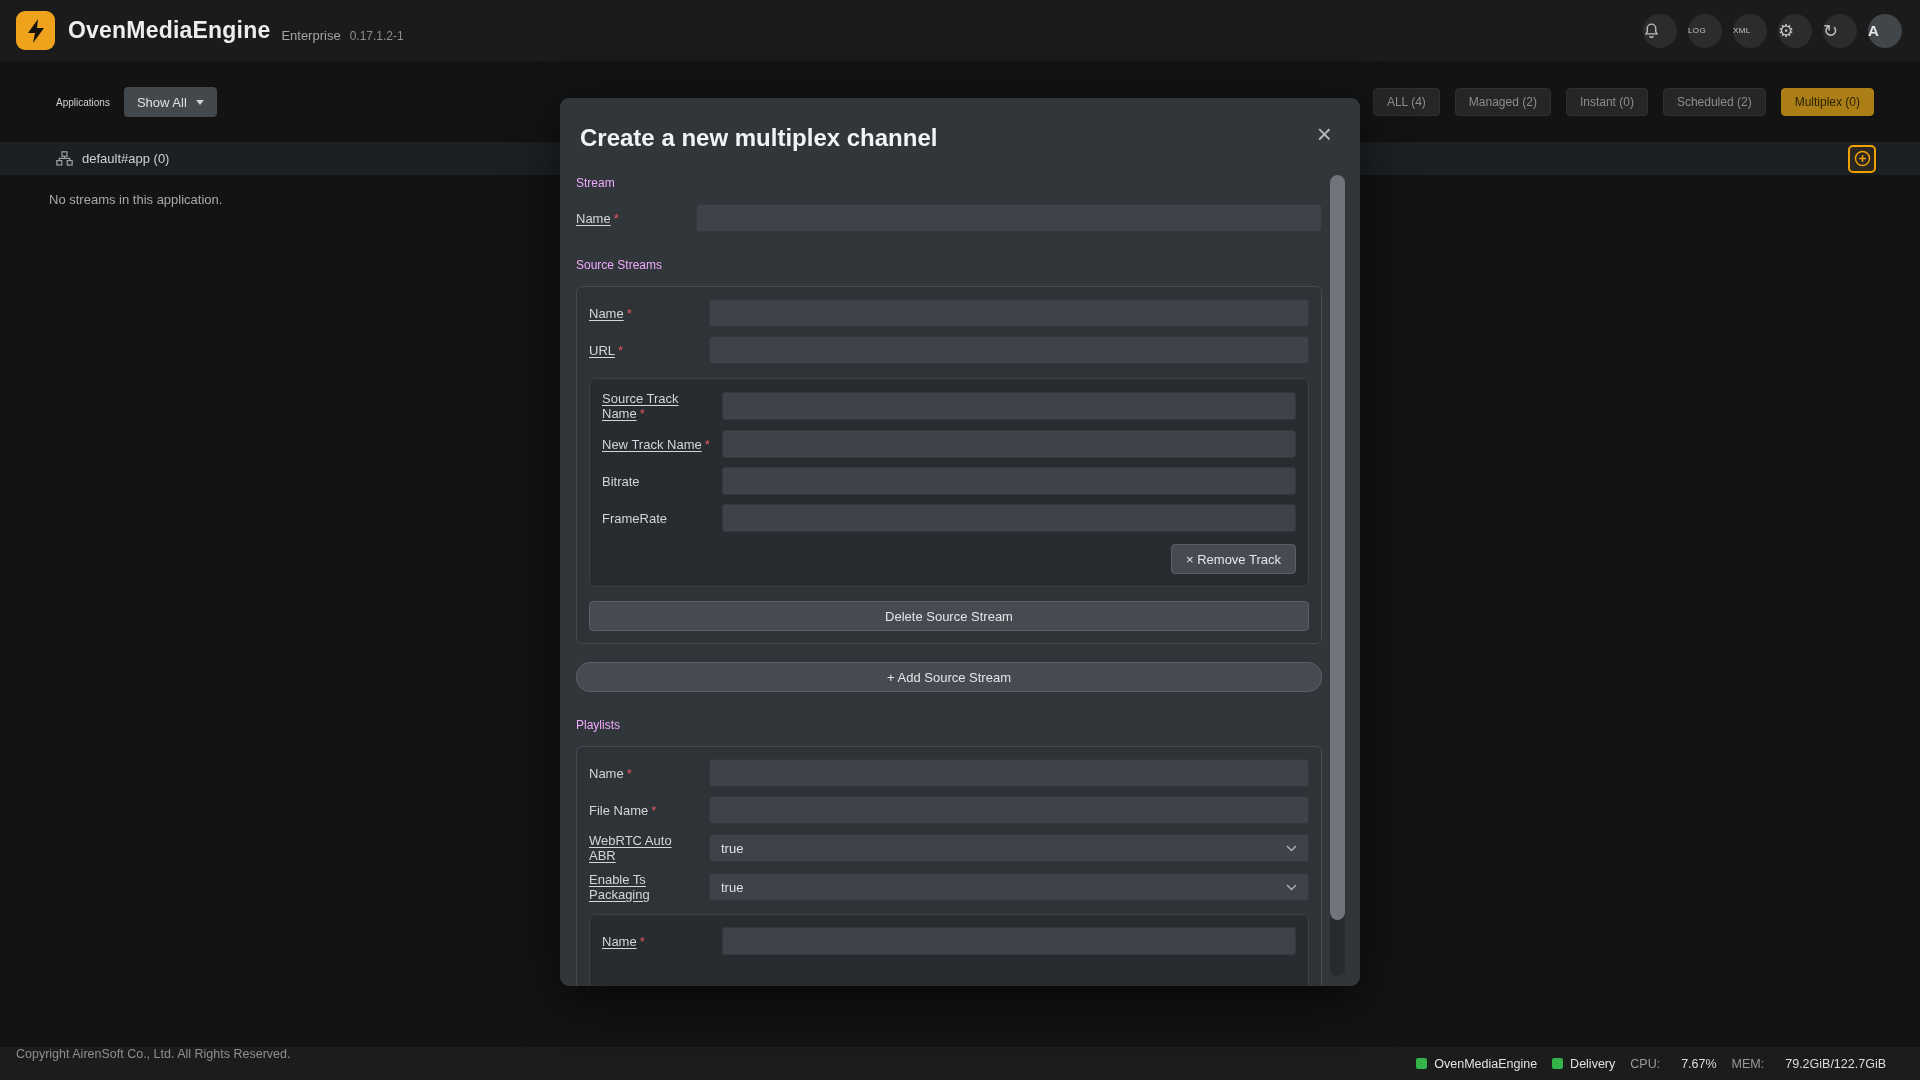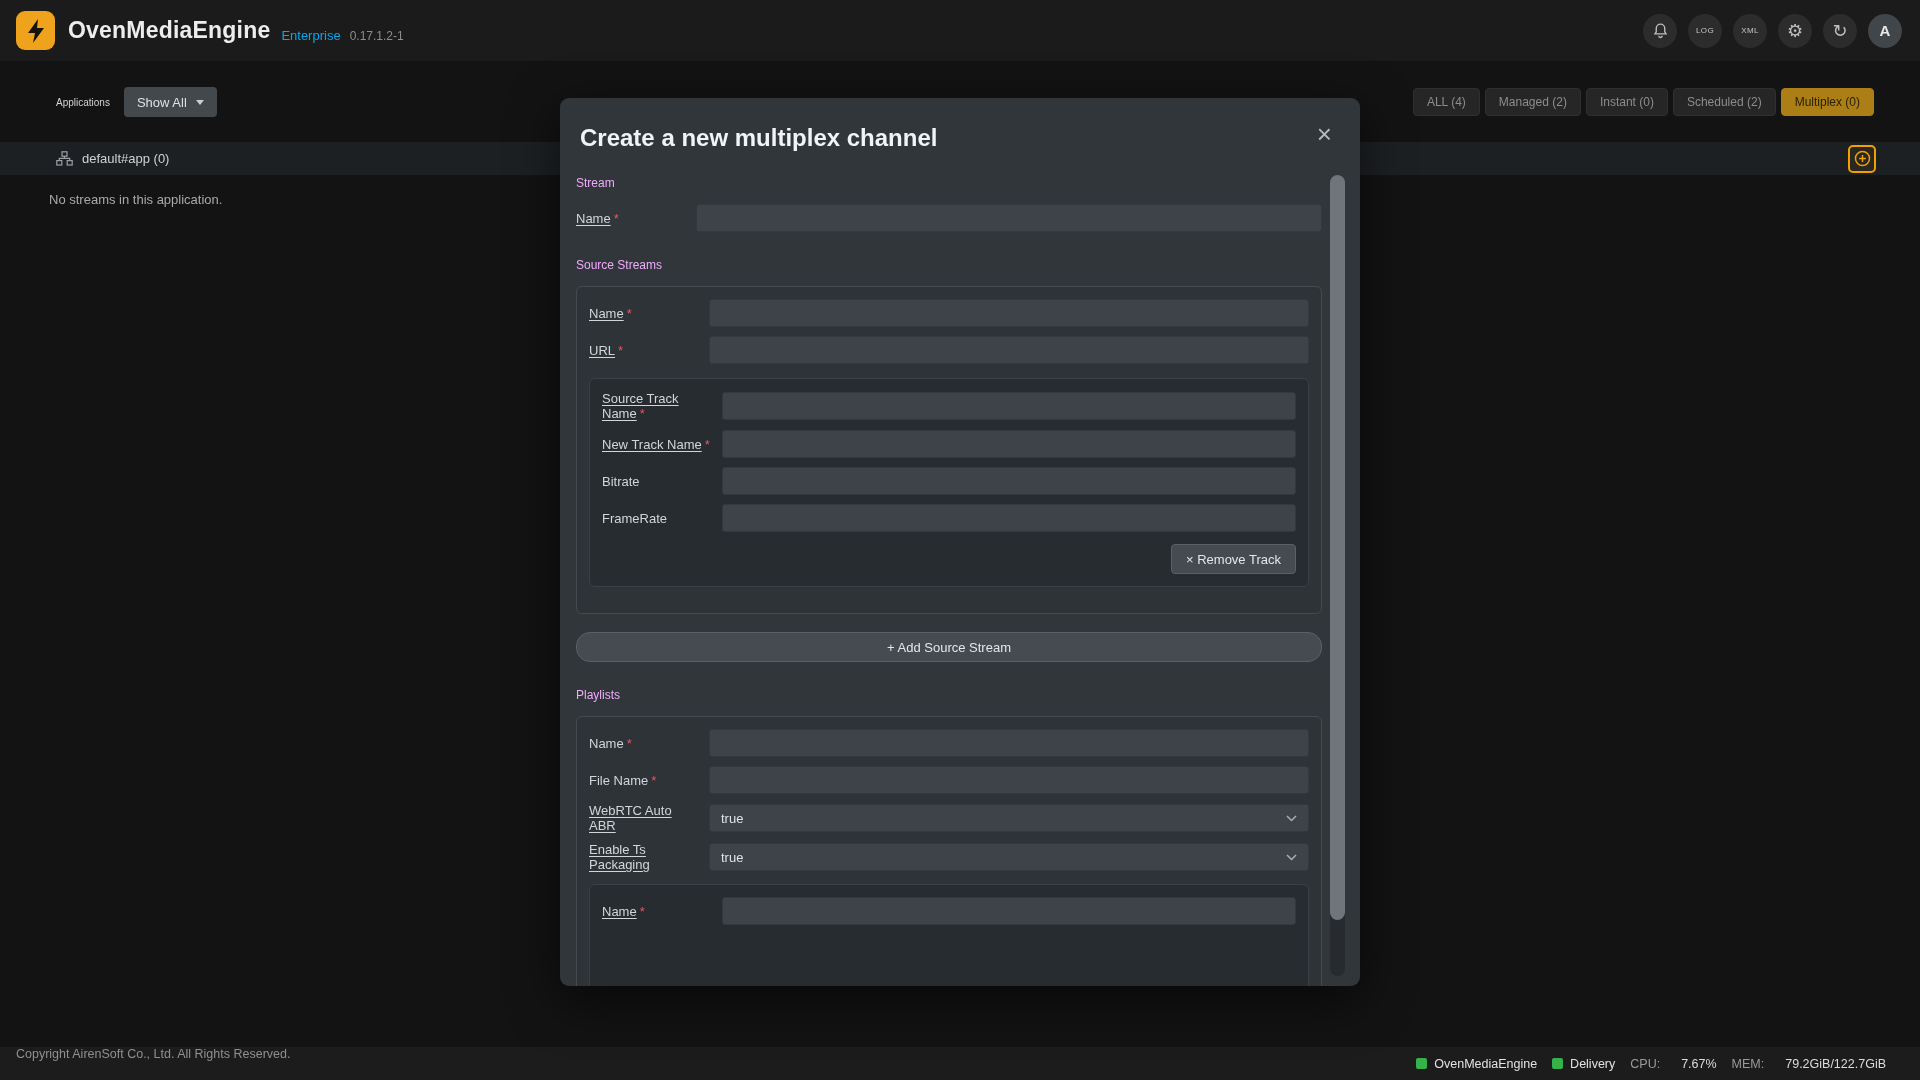--- a/index.html
+++ b/index.html
@@ -11,34 +11,34 @@
     overflow:hidden;
     position:relative;
   }
   button { font-family:inherit; cursor:pointer; }
   input { font-family:inherit; }
 
   
   .header { height:61px; background:#1b1b1b; display:flex; align-items:center; padding:0 18px 0 16px; }
   .logo { width:39px; height:39px; border-radius:9px; background:#efa31d; display:flex; align-items:center; justify-content:center; margin-right:13px; flex:none; }
   .app-title { font-size:23px; font-weight:bold; color:#ededed; letter-spacing:.2px; }
-  .edition { font-size:13px; color:#0ea5e9; margin:9px 0 0 11px; }
+  .edition { font-size:13px; color:#a3a3a3; margin:9px 0 0 11px; }
   .version { font-size:12px; color:#8d8d8d; margin:10px 0 0 9px; }
   .header-icons { margin-left:auto; display:flex; align-items:center; gap:11px; }
-  .hicon { width:34px; height:34px; border-radius:50%; background:#2c2c2c; border:none; display:flex; align-items:center; justify-content:center; color:#bdbdbd; }
+  .hicon { width:34px; height:34px; border-radius:50%; background:#2c2c2c; border:none; display:flex; align-items:center; justify-content:flex-start; color:#bdbdbd; }
   .hicon.badge { font-size:8px; letter-spacing:.4px; color:#c4c4c4; }
   .hicon.glyph { font-size:18px; line-height:1; }
   .hicon.avatar { background:#41464b; color:#e8e8e8; font-size:15px; font-weight:bold; }
 
   
   .toolbar { display:flex; align-items:center; padding:0 46px 0 56px; margin-top:26px; }
   .apps-label { font-size:10px; color:#d3d3d3; margin-right:14px; }
   .show-all-btn { background:#43484d; color:#e0e0e0; font-size:13px; height:30px; padding:8px 13px; border-radius:4px; border:none; display:flex; align-items:center; gap:9px; }
   .caret-down { width:0; height:0; border-left:4px solid transparent; border-right:4px solid transparent; border-top:5px solid #cfcfcf; display:inline-block; }
-  .filters { margin-left:auto; display:flex; gap:5px; }
+  .filters { margin-left:auto; display:flex; gap:15px; }
   .filter-btn { height:28px; padding:0 13px; font-size:12px; border-radius:4px; background:#262626; color:#8d8d8d; border:1px solid #2f2f2f; }
   .filter-btn.active { background:#ab7f15; border-color:#ab7f15; color:#2a2106; }
 
   
   .app-row { margin-top:25px; height:33px; background:#1d2023; display:flex; align-items:center; padding:0 44px 0 56px; }
   .app-row-name { font-size:13px; color:#ced2d6; margin-left:9px; }
   .add-stream-btn { margin-left:auto; width:28px; height:28px; border:2px solid #f0a100; border-radius:5px; background:rgba(240,161,0,0.06); display:flex; align-items:center; justify-content:center; padding:0; }
 
   .empty-msg { margin:17px 0 0 49px; font-size:13px; color:#a9a9a9; }
 
@@ -234,20 +234,21 @@
             <span>FrameRate</span>
           </div>
           <input class="finput" type="text" style="">
         </div>
         <div class="track-actions">
           <button class="btn">× Remove Track</button>
         </div>
       </div>
 
       <div class="dual-buttons">
+        <button class="btn">Delete Source Stream</button>
       </div>
     </div>
 
     <button class="btn wide-btn">+ Add Source Stream</button>
 
     <h3>Playlists</h3>
     <div class="group-box">
       <div class="frow">
         <div class="flabel">
           <span>Name</span><span class="req">*</span>

